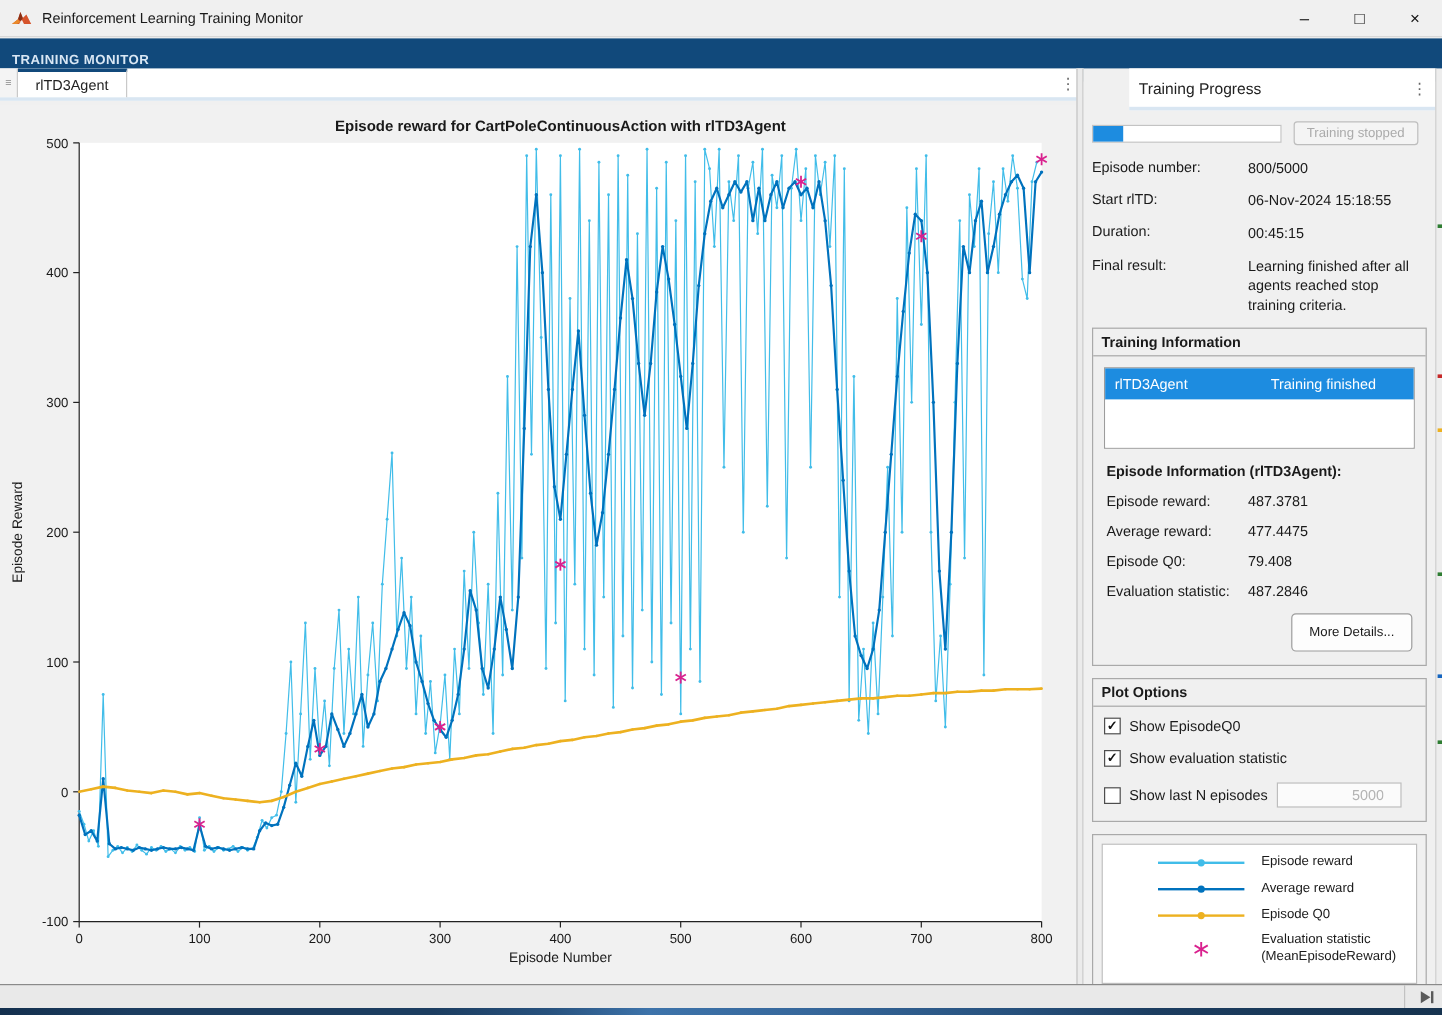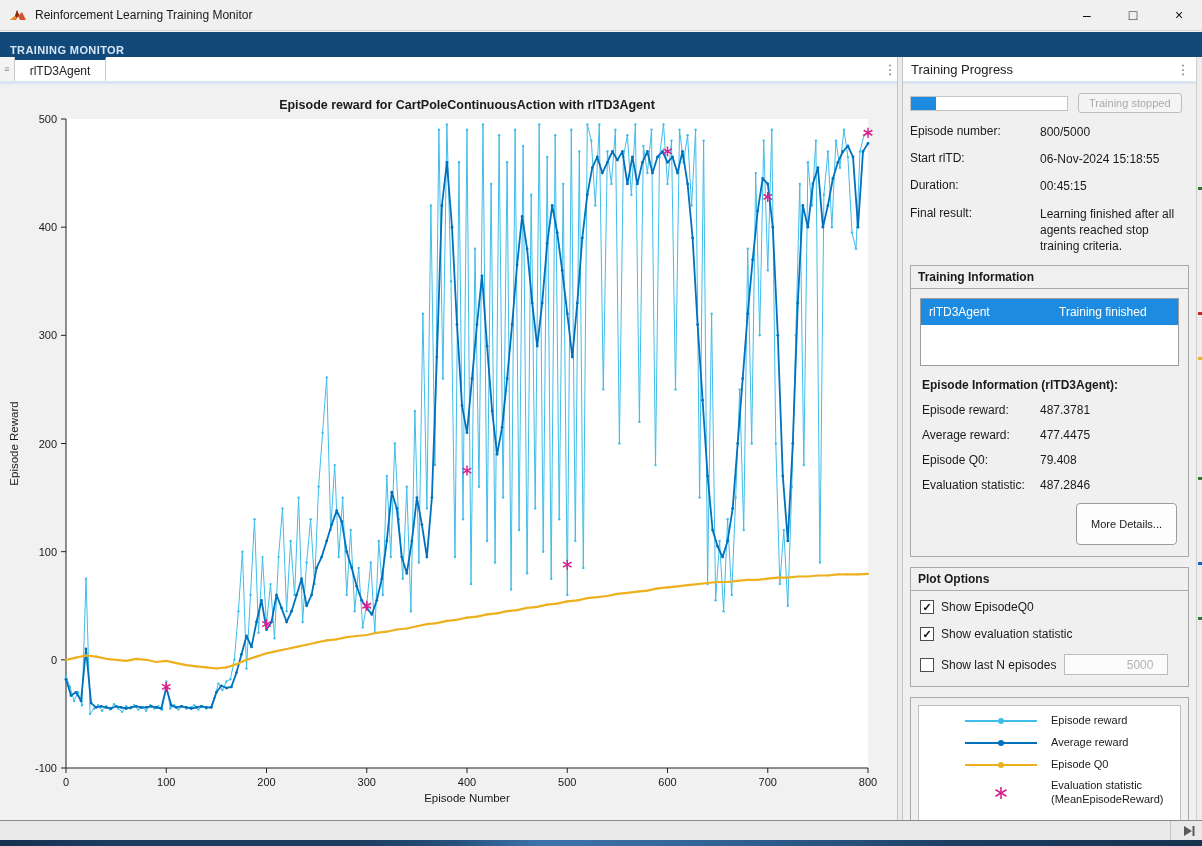--- a/index.html
+++ b/index.html
@@ -36,22 +36,22 @@
   
   .figure-area { position:absolute; left:0; top:87px; width:897px; height:733px;
     background:#f1f1f1; }
   #chart-svg { position:absolute; left:0; top:0; }
   .splitter { position:absolute; left:897px; top:57px; width:6px; height:763px;
     background:#ebebeb; border-left:1px solid #c4c4c4; border-right:1px solid #c4c4c4; }
 
   
   .panel { position:absolute; left:903px; top:57px; width:293px; height:763px;
     background:#f0f0f0; }
-  .panel-header { height:27px; background:#fff; border-bottom:3px solid #d9e6f2;
-    display:flex; align-items:center; }
+  .panel-header { height:35px; background:#fff; border-bottom:3px solid #d9e6f2;
+    display:flex; align-items:center;margin-left:38px; }
   .panel-header .ph-title { font-size:13px; color:#222; margin-left:8px; }
   .panel-body { padding:9px 7px 0 7px; font-size:12px; color:#1a1a1a; }
 
   .progress-row { display:flex; align-items:center; margin-bottom:11px; }
   .progress-track { width:158px; height:15px; background:#fff; border:1px solid #c3c3c3; }
   .progress-fill { height:100%; background:#1d8ce0; width:0; }
   .btn { border:1px solid #bdbdbd; border-radius:3px; background:#f7f7f7;
     font-size:11px; padding:3px 10px; color:#1a1a1a; }
   .btn.disabled { color:#ababab; background:#f4f4f4; }
   .progress-row .btn { margin-left:10px; }
@@ -70,21 +70,21 @@
   .t-row .c1 { width:130px; padding-left:8px; }
   .t-row .c2 { flex:1; padding-left:8px; }
   .t-head { font-weight:bold; border-bottom:1px solid #bdbdbd; background:#fafafa; }
   .t-sel { background:#1d8ce0; color:#fff; }
   .t-fill { height:40px; background:#fff; }
 
   .ep-head { font-weight:bold; margin:12px 2px 11px 2px; }
   .ep-row { display:flex; margin:0 2px 11px 2px; }
   .ep-row .flabel { width:118px; flex:none; }
   .more-row { display:flex; justify-content:flex-end; margin:4px 2px 2px 2px; }
-  .more-row .btn { border-color:#9c9c9c; background:#fdfdfd; border-radius:4px; padding:14px 14px; }
+  .more-row .btn { border-color:#9c9c9c; background:#fdfdfd; border-radius:4px; padding:9px 14px; }
 
   .cb-row { display:flex; align-items:center; margin-bottom:13px; }
   .cb-box { width:14px; height:14px; border:1px solid #4d4d4d; background:#fff; flex:none;
     margin-right:7px; font-size:11px; line-height:12px; text-align:center; color:#111; font-weight:bold; }
   .cb-row:last-child { margin-bottom:2px; }
   .n-input { margin-left:8px; width:104px; height:21px; border:1px solid #bdbdbd;
     background:#fbfbfb; color:#b3b3b3; font-size:12px; text-align:right; padding-right:14px;
     font-family:"Liberation Sans", sans-serif; }
 
   .legend-outer { border:1px solid #a9a9a9; padding:7px; background:#f0f0f0; }

